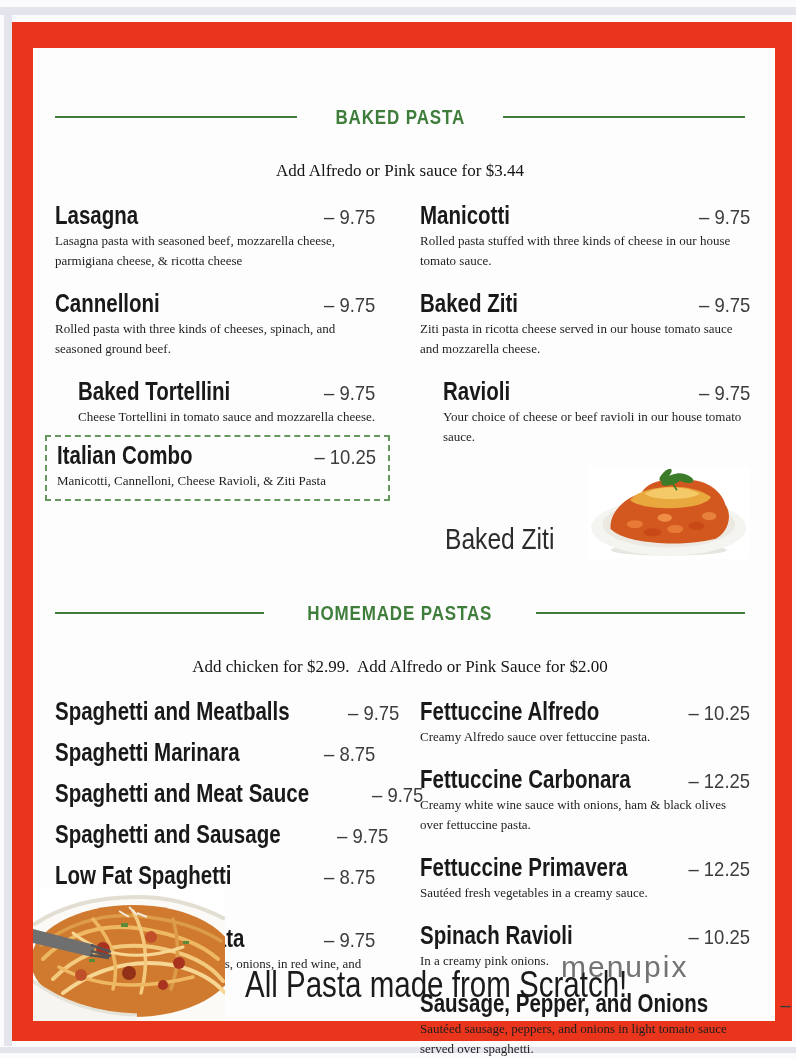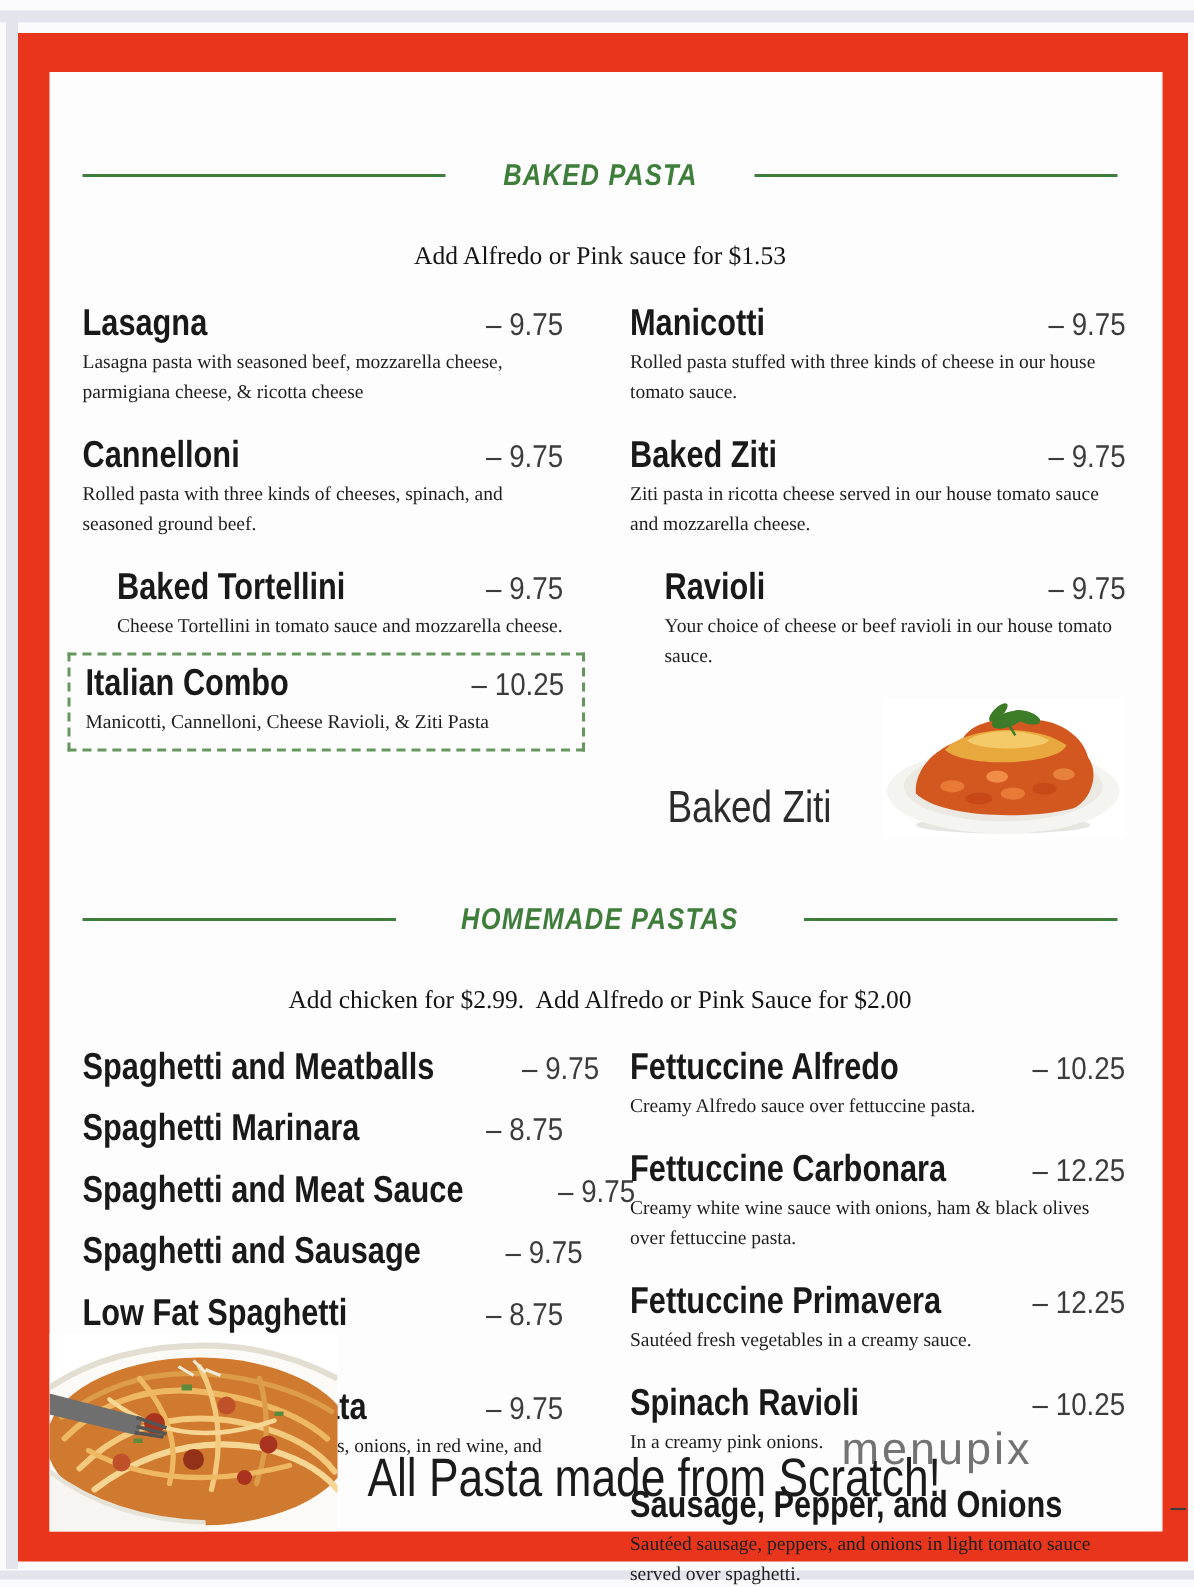--- a/index.html
+++ b/index.html
@@ -12,21 +12,21 @@
   .strip-left{left:4px;top:14px;width:8px;height:1032px;}
 
   .frame{position:absolute;left:12px;top:22px;width:780px;height:1019px;background:#e8351c;}
   .page{position:absolute;left:21px;top:26px;width:742px;height:973px;background:#fdfdfe;}
 
   
   .cond{display:inline-block;transform:scaleX(0.82);transform-origin:0 50%;white-space:nowrap;}
   .cond-r{display:inline-block;transform:scaleX(0.88);transform-origin:100% 50%;white-space:nowrap;}
   .cond-c{display:inline-block;transform:scaleX(0.85);transform-origin:50% 50%;white-space:nowrap;}
 
-  .sec-head{display:flex;align-items:center;gap:27px;padding:0 30px 0 22px;font-style:italic;}
+  .sec-head{display:flex;align-items:center;gap:27px;padding:0 30px 0 22px;}
   .sec-head.first{padding-top:40px;}
   .sec-head.second{margin-top:14px;justify-content:space-between;}
   .rule{flex:1;height:2px;background:#3f7d3b;}
   .sec-title{font-size:20px;font-weight:bold;letter-spacing:1px;color:#3f7d3b;line-height:24px;}
 
   .sec-note{margin:16px 30px 0 22px;text-align:center;
             font-family:"Liberation Serif",serif;font-size:17px;color:#141414;}
 
   .cols{display:flex;margin-top:22px;padding:0 25px 0 22px;}
   .col-left{width:320px;}
@@ -61,21 +61,21 @@
 
   <div class="frame">
     <div class="page">
 
       <section>
         <div class="sec-head first">
           <div class="rule"></div>
           <h2 class="sec-title"><span class="cond-c">BAKED PASTA</span></h2>
           <div class="rule"></div>
         </div>
-        <p class="sec-note">Add Alfredo or Pink sauce for $1.53</p>
+        <p class="sec-note">Add Alfredo or Pink sauce for $3.44</p>
 
         <div class="cols">
           <div class="col-left">
 
             <div class="item">
               <div class="item-head">
                 <span class="item-name"><span class="cond">Lasagna</span></span>
                 <span class="item-price"><span class="cond-r">– 9.75</span></span>
               </div>
               <p class="item-desc">Lasagna pasta with seasoned beef, mozzarella cheese, parmigiana cheese, &amp; ricotta cheese</p>

